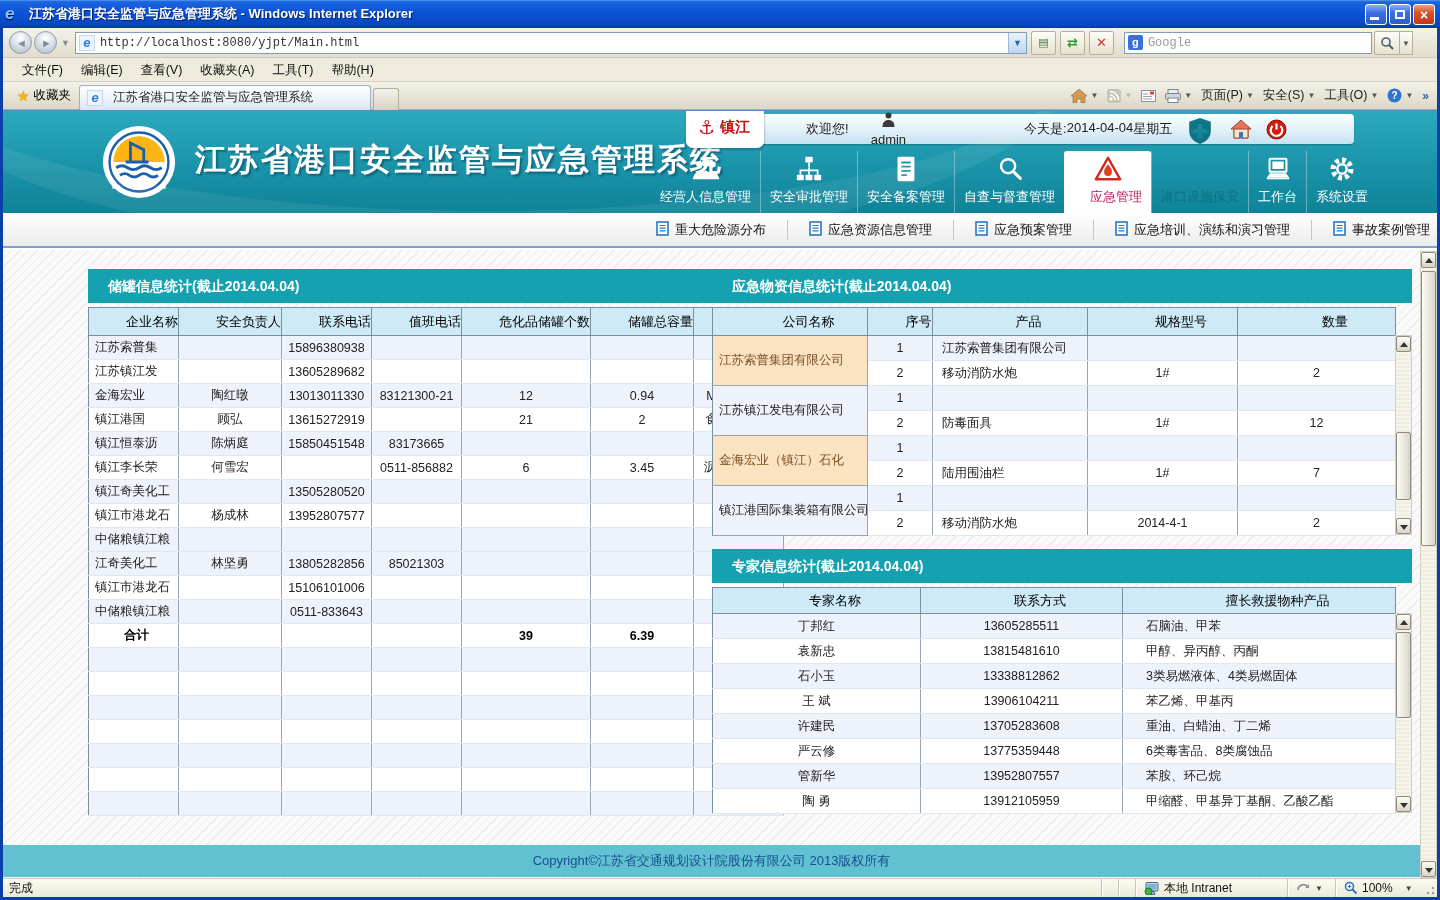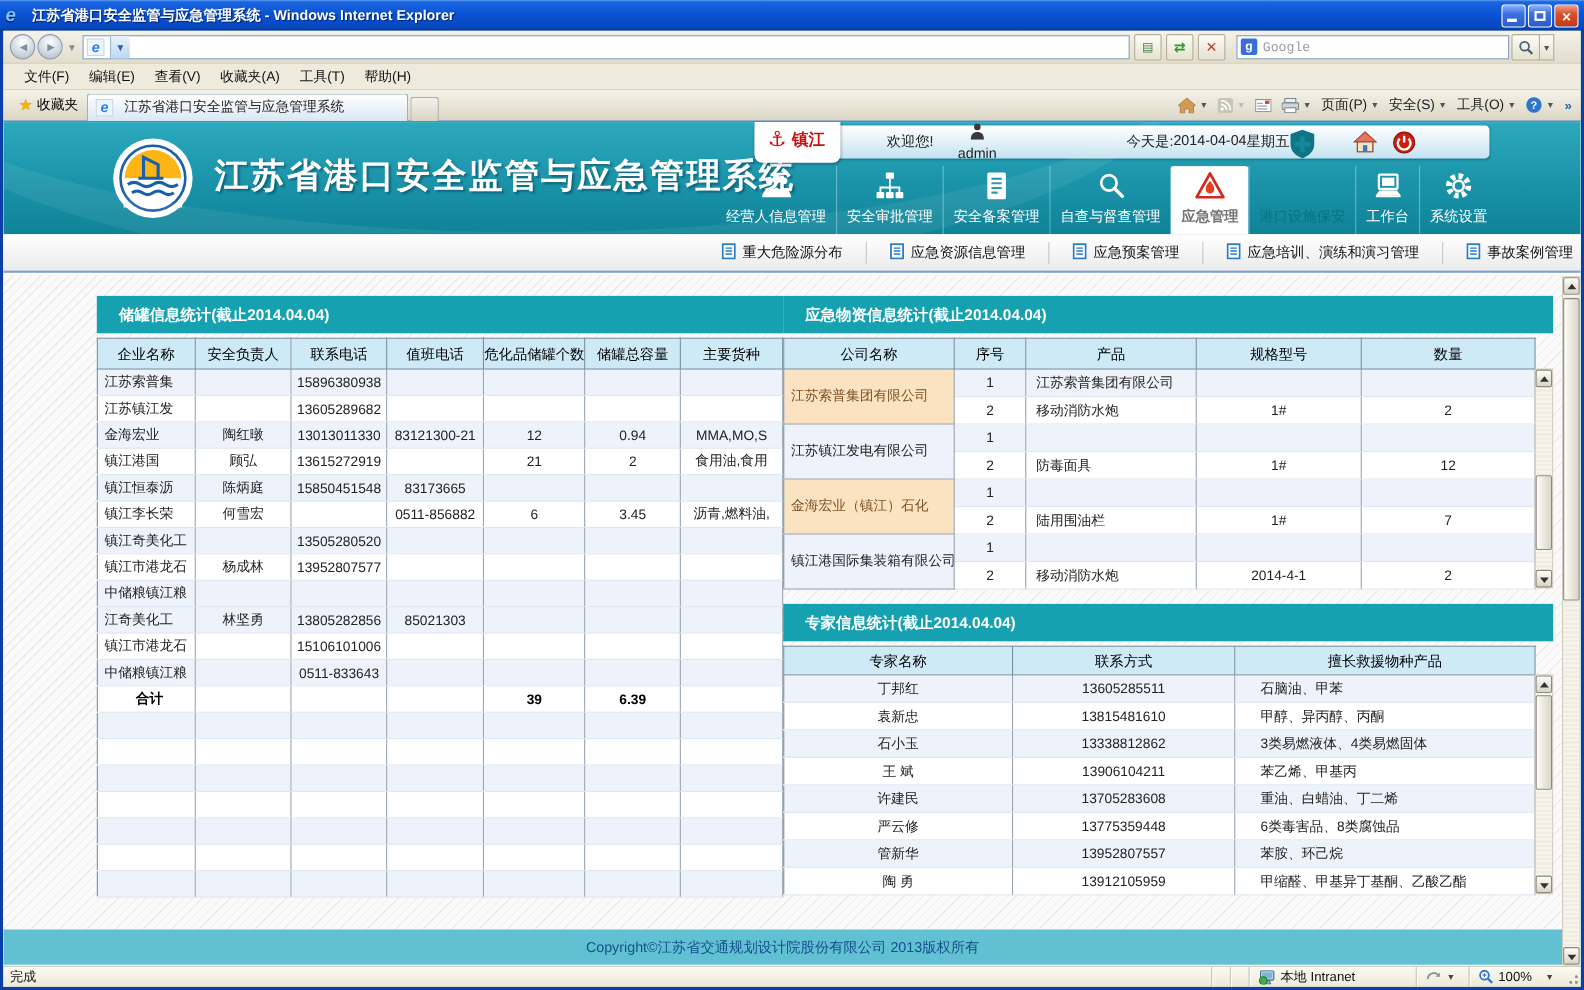--- a/index.html
+++ b/index.html
@@ -62,32 +62,32 @@
 .ub-user{display:flex;align-items:center;gap:5px;margin-left:22px;flex-direction:column;}
 .ub-date{margin-left:118px;display:flex;gap:0;}
 .ub-icons{margin-left:58px;display:flex;align-items:center;gap:14px;}
 .ub-ic{cursor:pointer;display:flex;}
 .main-nav{position:absolute;left:648px;bottom:0;height:62px;display:flex;align-items:flex-end;}
 .nav-item{height:62px;display:flex;flex-direction:column;align-items:center;justify-content:flex-end;padding:5px 9px 7px;cursor:pointer;position:relative;}
 .nav-item+.nav-item{border-left:1px solid rgba(255,255,255,.35);}
 .nav-item .nav-label{font-size:13px;color:#fff;margin-top:4px;white-space:nowrap;}
 .nav-item svg{width:30px;height:30px;display:block;}
 .nav-item.active{background:#fff;border-radius:3px 3px 0 0;}
-.nav-item.active .nav-label{color:#737373;font-weight:bold;}
+.nav-item.active .nav-label{color:#be185d;font-weight:normal;margin-left:16px;}
 .nav-item.disabled .nav-label{color:#0d7183;margin-top:42px;}
 .subnav{position:absolute;top:102px;left:0;right:0;height:35px;background:linear-gradient(180deg,#ffffff,#ebebeb);border-bottom:2px solid #7d9fd4;display:flex;align-items:center;padding-left:632px;}
 .subnav-item{display:flex;align-items:center;gap:6px;padding:0 21px;font-size:13px;color:#111;height:20px;cursor:pointer;white-space:nowrap;}
 .subnav-item+.subnav-item{border-left:1px solid #c6c6c6;}
 .content{position:absolute;top:139px;left:0;right:0;bottom:0;
  background:repeating-linear-gradient(135deg,#ececec 0 1px,#fafafa 1px 6px);}
 
 .panel{position:absolute;}
 .panel-title{height:34px;background:#16a1b1;color:#fff;font-weight:bold;font-size:14px;line-height:34px;padding-left:20px;margin-bottom:4px;}
 .dash-table{border-collapse:collapse;table-layout:fixed;background:#fff;border:1px solid #78909f;}
-.dash-table th{background:#cdeaf6;font-weight:normal;font-size:13px;height:28px;border:1px solid #78909f;color:#000;white-space:nowrap;overflow:hidden;}
+.dash-table th{background:#cdeaf6;font-weight:normal;font-size:13px;height:28px;border:1px solid #78909f;color:#000;white-space:nowrap;overflow:hidden;padding-left:37px;}
 .dash-table td{height:24px;font-size:12.5px;border-right:1px solid #99a6b4;border-bottom:1px solid #dde7f1;text-align:center;color:#222;white-space:nowrap;overflow:hidden;}
 .dash-table tr.alt td{background:#eef3fb;}
 .tank-panel{left:85px;top:19px;width:624px;}
 .tank-table td:first-child{text-align:left;padding-left:6px;}
 .tank-table tr.total td{font-weight:bold;color:#000;}
 .sup-panel{left:709px;top:19px;width:700px;}
 .sup-table td{height:25px;}
 .sup-table tr.sub1 td{background:#eef3fb;border-top:1px solid #99a6b4;}
 .sup-table tr.sub2 td{background:#fff;}
 .sup-table td.company{background:#fff;text-align:left;padding-left:6px;color:#222;border-bottom:1px solid #99a6b4;}
@@ -140,20 +140,21 @@
     <div class="addressrow">
       <span class="navcircle">
           <span class="arr">◄</span>
         </span>
       <span class="navcircle">
           <span class="arr">►</span>
         </span>
       <span class="tiny-drop">▼</span>
       <span class="addressfield">
         <span class="addr-ie">e</span>
+        <span class="addr-url">http://localhost:8080/yjpt/Main.html</span>
         <span class="addr-drop">▼</span>
       </span>
       <span class="tool-sq compat">▤</span>
       <span class="tool-sq refresh">⇄</span>
       <span class="tool-sq stop">✕</span>
       <span class="searchbox">
         <span class="g-logo">g</span>
         <span class="search-text">Google</span>
       </span>
       <span class="search-btn">

